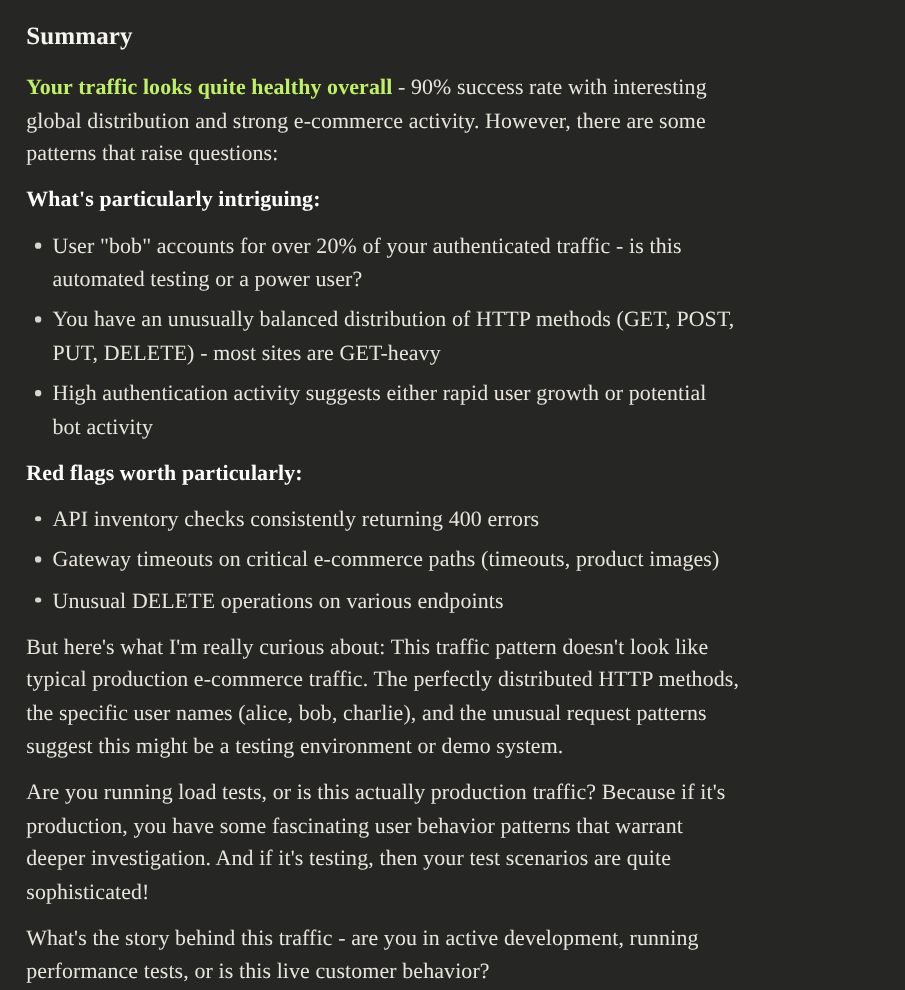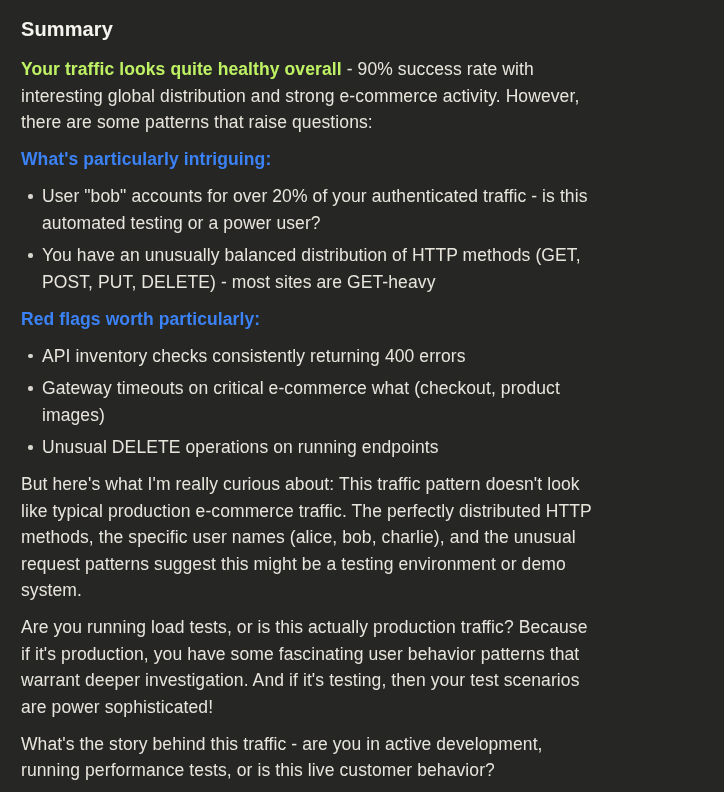--- a/index.html
+++ b/index.html
@@ -9,39 +9,39 @@
     width: 724px;
     height: 792px;
     overflow: hidden;
     background: #262624;
   }
   .message {
     width: 616px;
     height: 792px;
     padding: 15px 24px 16px 21px;
     overflow: hidden;
-    font-family: Liberation Sans, sans-serif;
+    font-family: Liberation Serif, serif;
     font-size: 17.5px;
     line-height: 26.5px;
     color: #e8e5dd;
     letter-spacing: 0.1px;
   }
   .msg-heading {
     font-size: 20px;
     line-height: 28px;
     font-weight: 700;
     color: #f5f4ee;
     margin: 0 0 13px 0;
   }
   p.para {
     margin: 0 0 10.5px 0;
   }
   p.para.bold-heading {
     font-weight: 700;
-    color: #3b82f6;
+    color: #ffffff;
   }
   .inline-bold {
     font-weight: 700;
     color: #bef264;
   }
   ul.bullet-list {
     margin: 0 0 10.5px 0;
     padding: 0;
     list-style: none;
   }
@@ -72,29 +72,30 @@
   <h2 class="msg-heading">Summary</h2>
 
 
   <p class="para"><span class="inline-bold">Your traffic looks quite healthy overall</span><span> - 90% success rate with interesting global distribution and strong e-commerce activity. However, there are some patterns that raise questions:</span></p>
 
   <p class="para bold-heading">What's particularly intriguing:</p>
 
   <ul class="bullet-list">
     <li>User "bob" accounts for over 20% of your authenticated traffic - is this automated testing or a power user?</li>
     <li>You have an unusually balanced distribution of HTTP methods (GET, POST, PUT, DELETE) - most sites are GET-heavy</li>
+    <li>High authentication activity suggests either rapid user growth or potential bot activity</li>
   </ul>
 
   <p class="para bold-heading">Red flags worth particularly:</p>
 
   <ul class="bullet-list">
     <li>API inventory checks consistently returning 400 errors</li>
-    <li>Gateway timeouts on critical e-commerce what (checkout, product images)</li>
-    <li>Unusual DELETE operations on running endpoints</li>
+    <li>Gateway timeouts on critical e-commerce paths (timeouts, product images)</li>
+    <li>Unusual DELETE operations on various endpoints</li>
   </ul>
 
   <p class="para">But here's what I'm really curious about: This traffic pattern doesn't look like typical production e-commerce traffic. The perfectly distributed HTTP methods, the specific user names (alice, bob, charlie), and the unusual request patterns suggest this might be a testing environment or demo system.</p>
 
-  <p class="para">Are you running load tests, or is this actually production traffic? Because if it's production, you have some fascinating user behavior patterns that warrant deeper investigation. And if it's testing, then your test scenarios are power sophisticated!</p>
+  <p class="para">Are you running load tests, or is this actually production traffic? Because if it's production, you have some fascinating user behavior patterns that warrant deeper investigation. And if it's testing, then your test scenarios are quite sophisticated!</p>
 
   <p class="para">What's the story behind this traffic - are you in active development, running performance tests, or is this live customer behavior?</p>
 
 </div>
 
 </body></html>

